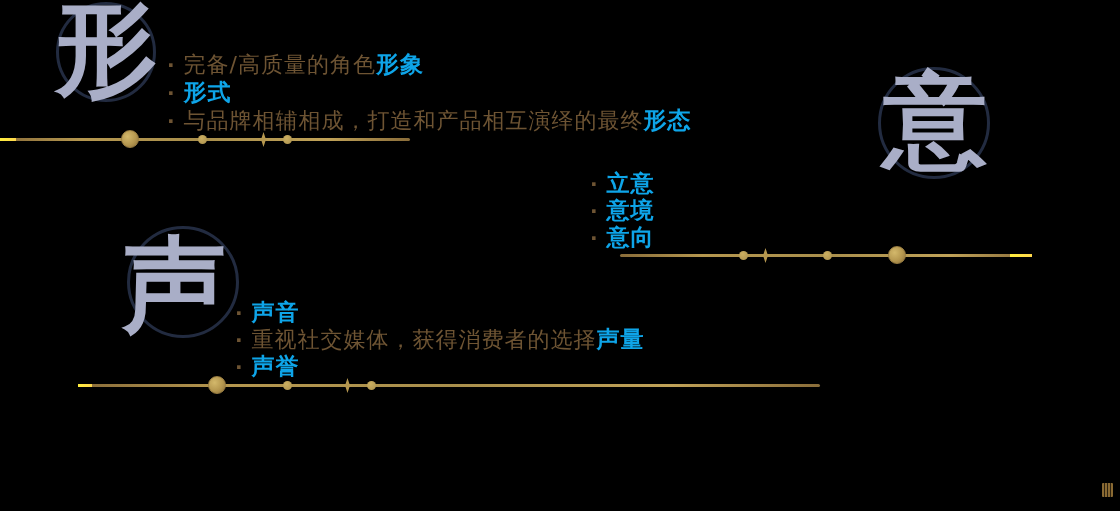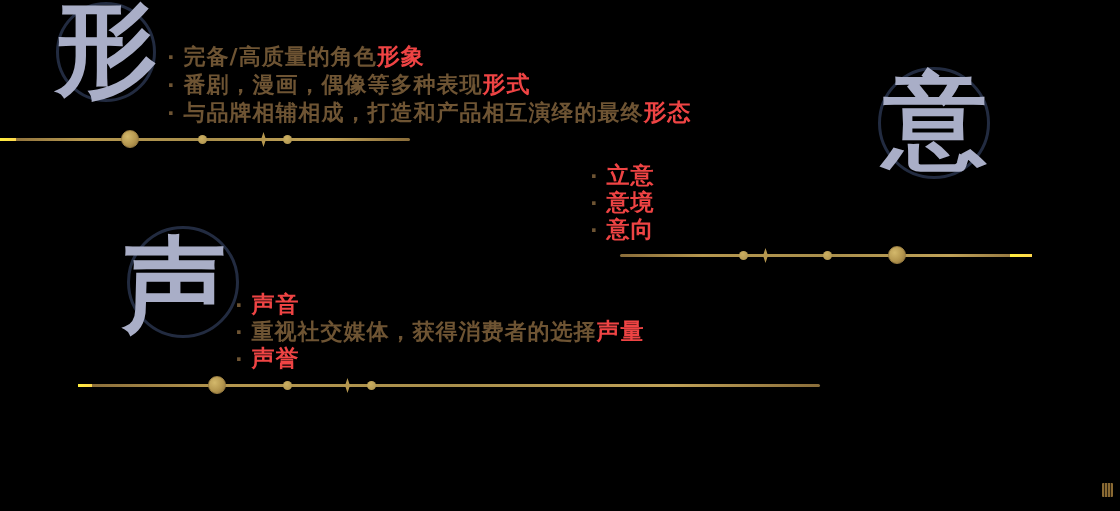--- a/index.html
+++ b/index.html
@@ -16,22 +16,22 @@
   #badge-xing{left:56px;top:2px;width:100px;height:100px;}
   #badge-xing .glyph{font-size:102px;left:-4px;top:-8px;}
   #badge-yi{left:878px;top:67px;width:112px;height:112px;}
   #badge-yi .glyph{font-size:104px;left:2px;top:-2px;}
   #badge-sheng{left:127px;top:226px;width:112px;height:112px;}
   #badge-sheng .glyph{font-size:104px;left:-8px;top:4px;}
   
   .bullets{position:absolute;}
   .bullet-row{display:flex;align-items:baseline;height:28px;}
   .dot{color:#6e5433;font-size:20px;margin-right:9px;font-weight:bold;}
-  .lead{color:#6e5433;font-size:22px;font-weight:bold;white-space:nowrap;letter-spacing:1px;}
-  .hl{color:#ef4444;font-size:23px;font-weight:bold;white-space:nowrap;letter-spacing:1px;}
+  .lead{color:#6e5433;font-size:22px;font-weight:normal;white-space:nowrap;letter-spacing:1px;}
+  .hl{color:#0ea5e9;font-size:23px;font-weight:bold;white-space:nowrap;letter-spacing:1px;margin-top:8px;}
   #bullets-xing{left:167px;top:41px;}
   #bullets-yi{left:590px;top:160px;}
   #bullets-yi .bullet-row{height:27px;}
   #bullets-sheng{left:235px;top:289px;}
   #bullets-sheng .bullet-row{height:27px;}
   
   .divider{position:absolute;height:20px;}
   .divider .line{
     position:absolute;top:9px;left:0;right:0;height:3px;border-radius:2px;
     background:linear-gradient(90deg,#8a6d3a,#b5974f 20%,#a98f4c 50%,#c0a258 80%,#8a6d3a);
@@ -71,21 +71,20 @@
     <span class="glyph">形</span>
   </div>
   <div class="bullets" id="bullets-xing">
     <div class="bullet-row">
       <span class="dot">·</span>
       <span class="lead">完备/高质量的角色</span>
       <span class="hl">形象</span>
     </div>
     <div class="bullet-row">
       <span class="dot">·</span>
-      <span class="lead">番剧，漫画，偶像等多种表现</span>
       <span class="hl">形式</span>
     </div>
     <div class="bullet-row">
       <span class="dot">·</span>
       <span class="lead">与品牌相辅相成，打造和产品相互演绎的最终</span>
       <span class="hl">形态</span>
     </div>
   </div>
   <div class="divider" id="divider-xing">
     <div class="line"></div>

